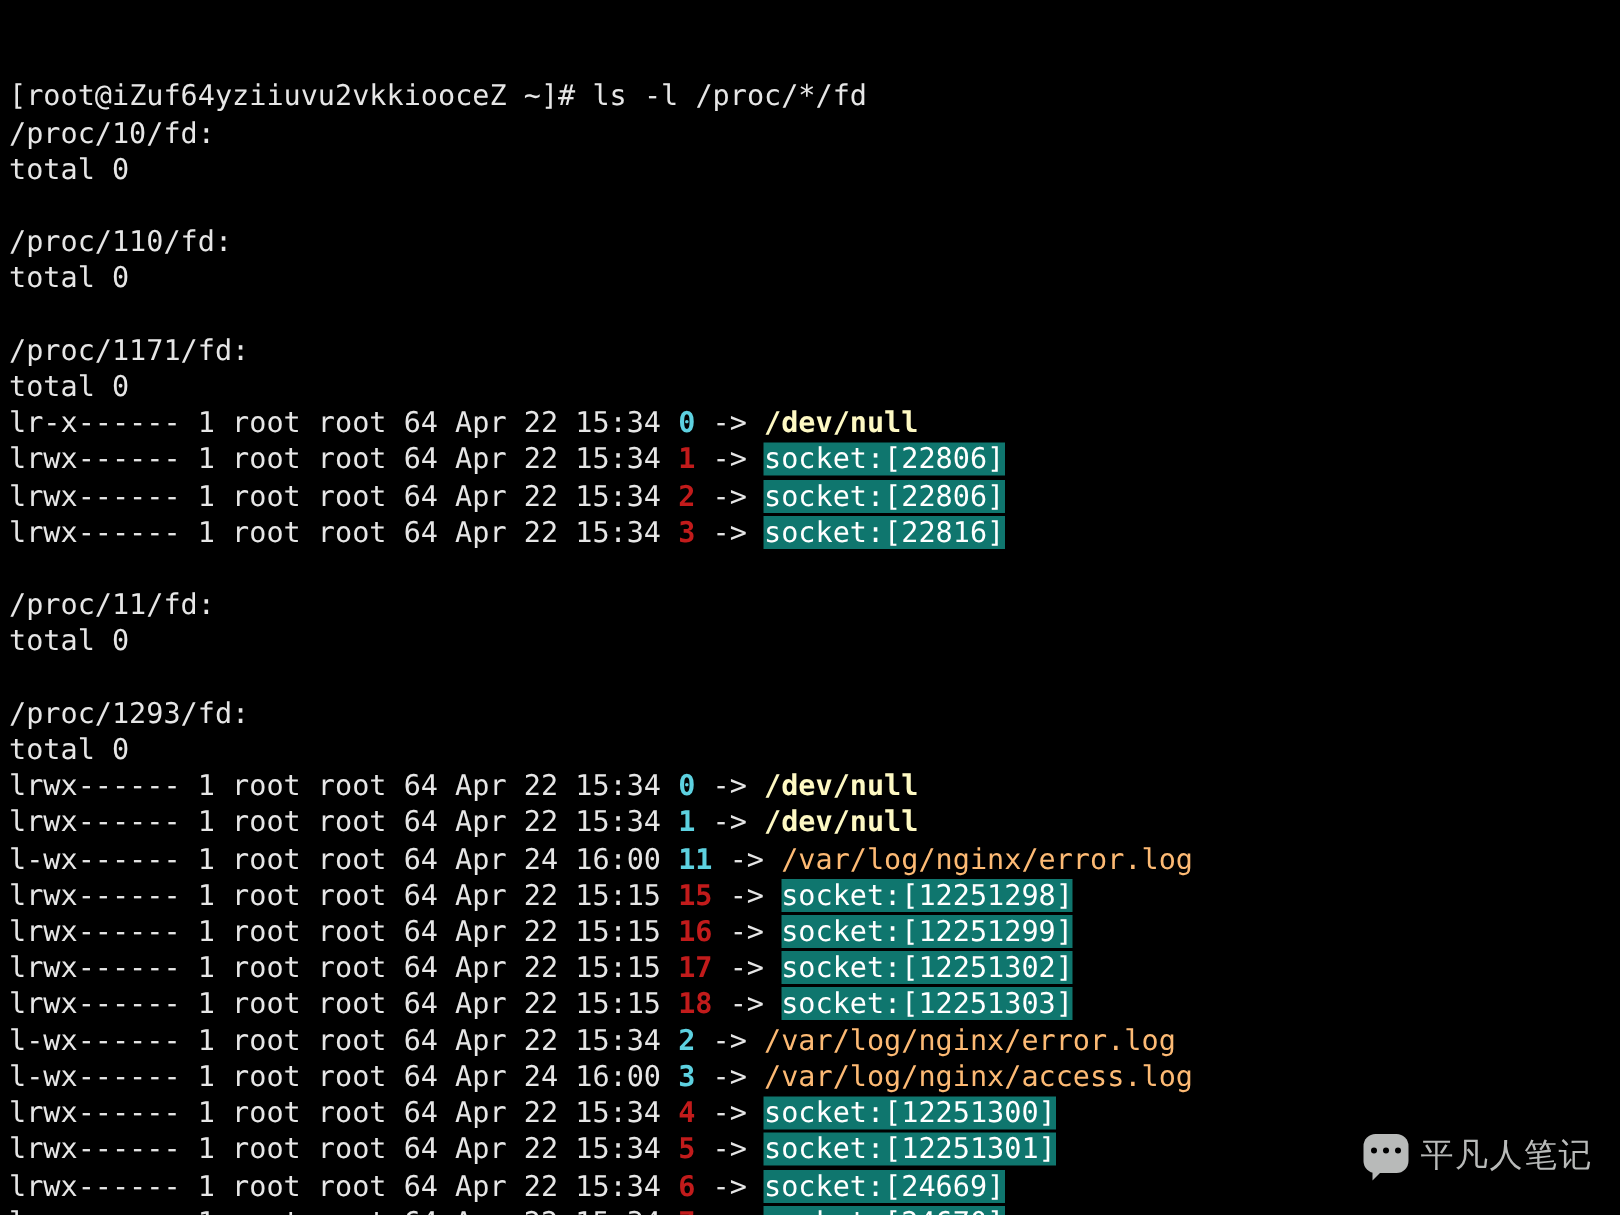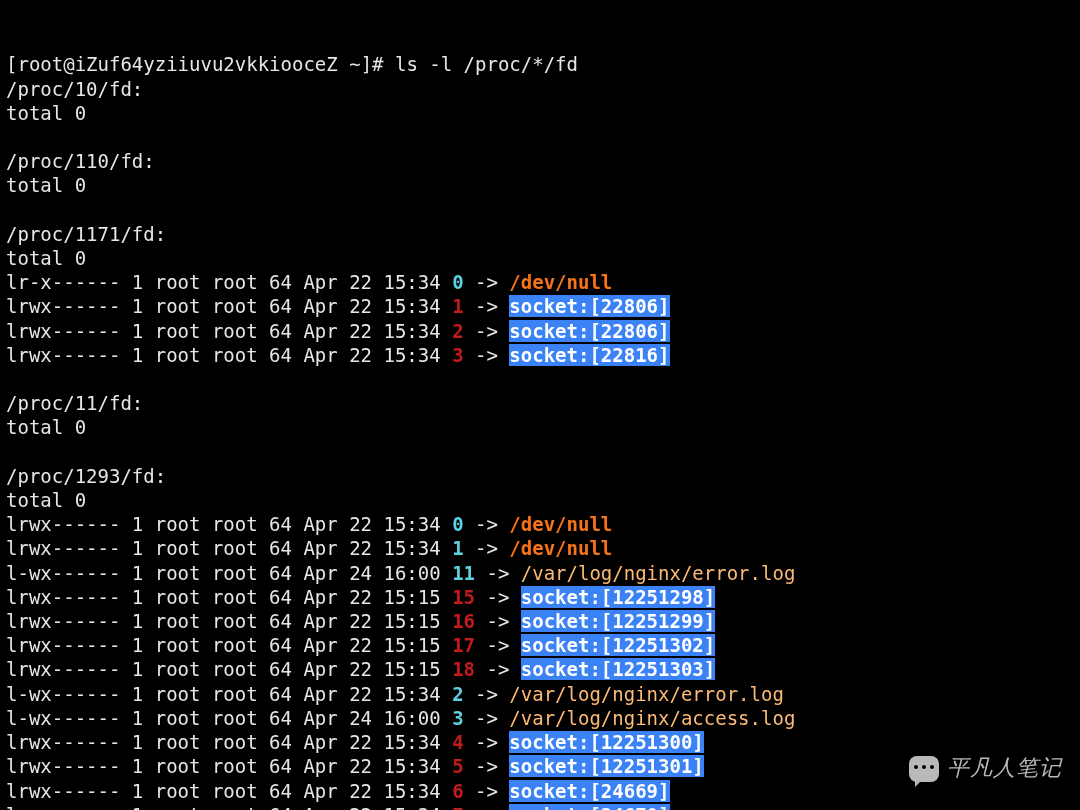--- a/index.html
+++ b/index.html
@@ -16,35 +16,34 @@
     position: relative;
   }
   .terminal {
     padding: 4px 6px;
     white-space: pre;
   }
   .line { display: block; }
   .prompt-br { color: #e6e6e6; }
   .cyan { color: #5dd1e0; font-weight: bold;}
   .red { color: #c21b1b; font-weight: bold;}
-  .yellow { color: #f97316; font-weight: bold;}
+  .yellow { color: #fef9c3; font-weight: bold;}
   .white { color: #fdba74; }
-  .socket { background: #3b82f6; color: #fff; font-weight: bold; padding: 0 0px;}
+  .socket { background: #0f766e; color: #fff; font-weight: normal; padding: 0 0px;}
   .fd { font-weight: bold;}
   .watermark {
     position: absolute;
     right: 18px;
     bottom: 28px;
     display: flex;
-    align-items: flex-start;
+    align-items: flex-end;
     color: #b8bab9;
     font-family: "PingFang SC","Microsoft YaHei",sans-serif;
     font-size: 22px;
     letter-spacing: 1px;
-    font-style: italic;
   }
   .watermark .bubble {
     width: 30px;
     height: 26px;
     background: #b8bab9;
     border-radius: 8px;
     position: relative;
     margin-right: 8px;
   }
   .watermark .bubble::after{

